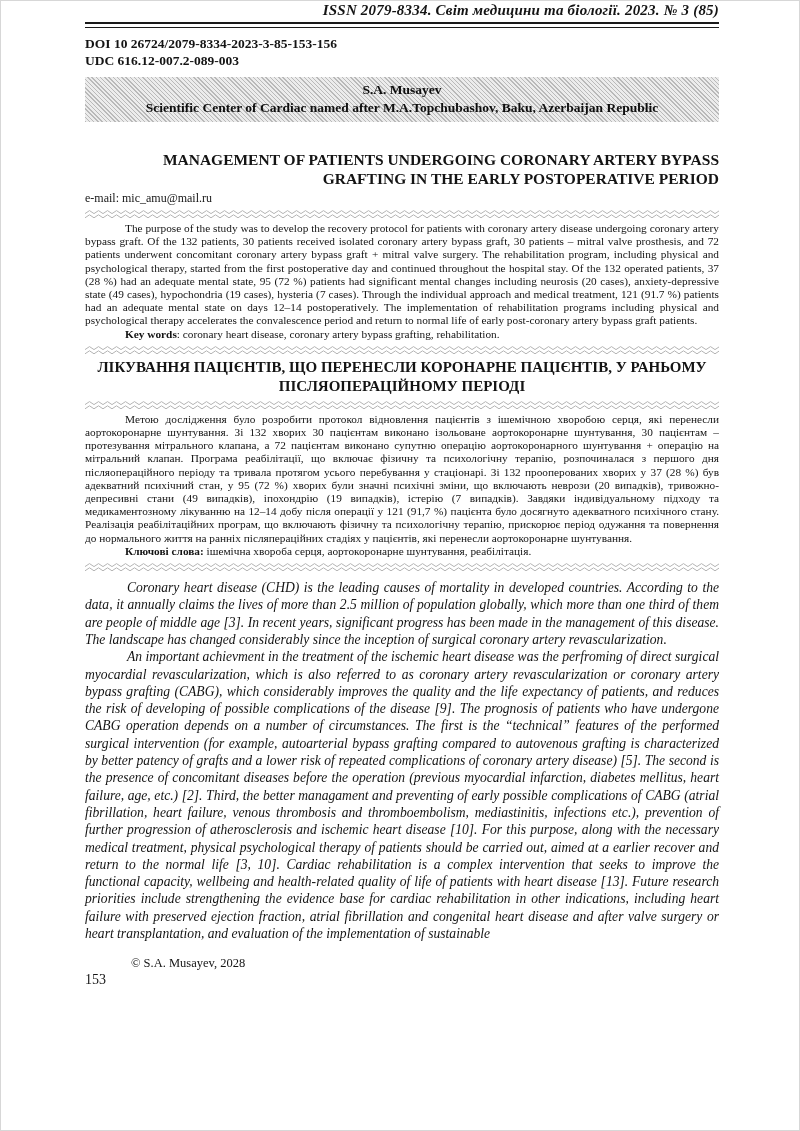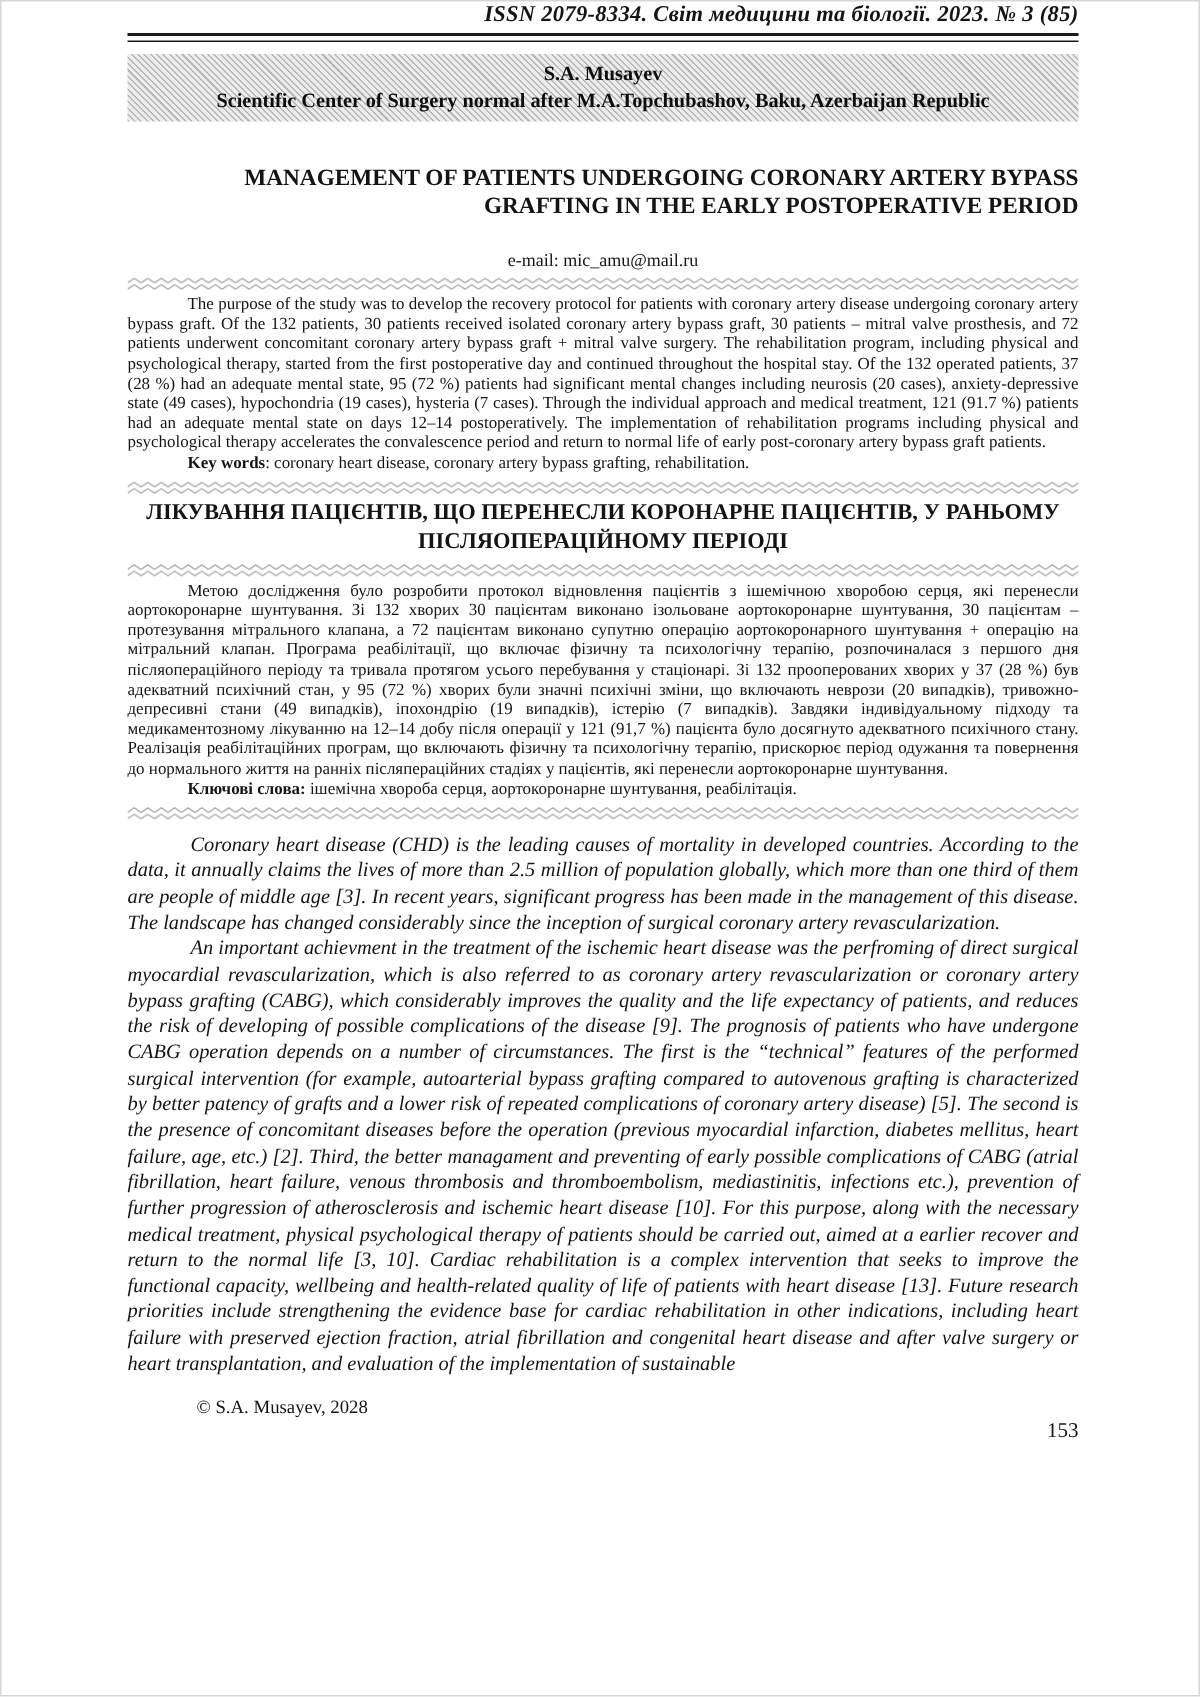--- a/index.html
+++ b/index.html
@@ -55,22 +55,22 @@
 
   
   .title-en {
     margin-top: 28px;
     text-align: right;
     font-weight: bold;
     font-size: 15.5px;
     line-height: 19px;
   }
   .email-line {
-    margin-top: 19px;
-    text-align: center;
+    margin-top: 3px;
+    text-align: left;
     font-size: 12px;
     line-height: 14px;
   }
 
   
   .zigzag { display: block; margin-top: 5px; }
 
   
   .abstract {
     margin-top: 3px;
@@ -108,37 +108,41 @@
   }
 
   
   .copyright {
     margin-top: 14px;
     padding-left: 46px;
     font-size: 12.5px;
     line-height: 15px;
   }
   .page-number {
-    text-align: right;
+    text-align: left;
     font-size: 14px;
     line-height: 17px;
   }
 </style>
 </head>
 <body>
 
 <div class="page">
 
   <div class="issn-line">ISSN 2079-8334. Світ медицини та біології. 2023. № 3 (85)</div>
   <div class="double-rule"></div>
 
+  <div class="meta-block">
+    <div class="meta-line">DOI 10 26724/2079-8334-2023-3-85-153-156</div>
+    <div class="meta-line">UDC 616.12-007.2-089-003</div>
+  </div>
 
   <div class="author-box">
     <div>S.A. Musayev</div>
-    <div>Scientific Center of Surgery normal after M.A.Topchubashov, Baku, Azerbaijan Republic</div>
+    <div>Scientific Center of Cardiac named after M.A.Topchubashov, Baku, Azerbaijan Republic</div>
   </div>
 
   <h1 class="title-en">MANAGEMENT OF PATIENTS UNDERGOING CORONARY ARTERY BYPASS GRAFTING IN THE EARLY POSTOPERATIVE PERIOD</h1>
   <div class="email-line">e-mail: mic_amu@mail.ru</div>
 
   <svg class="zigzag" width="634" height="9">
     <defs>
       <pattern id="zzp1" width="9" height="9" patternUnits="userSpaceOnUse">
         <path d="M0 3.6 L4.5 0.6 L9 3.6" fill="none" stroke="#ababab" stroke-width="0.9"></path>
         <path d="M0 7.8 L4.5 4.8 L9 7.8" fill="none" stroke="#ababab" stroke-width="0.9"></path>

